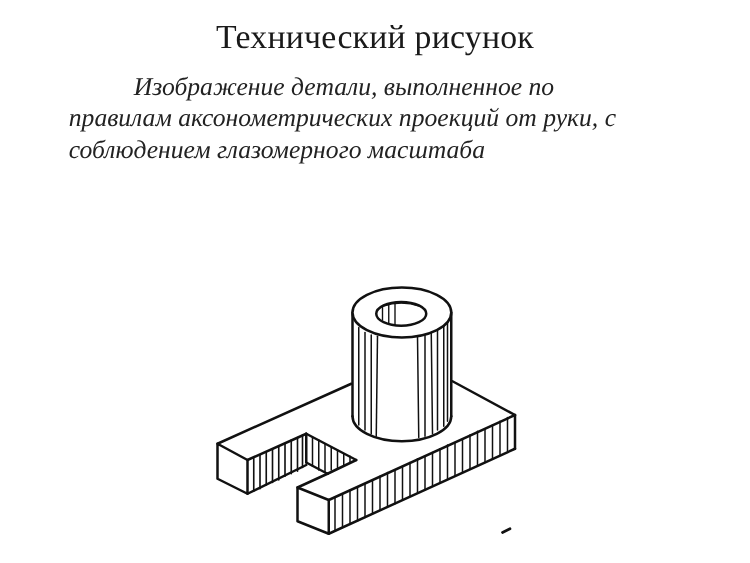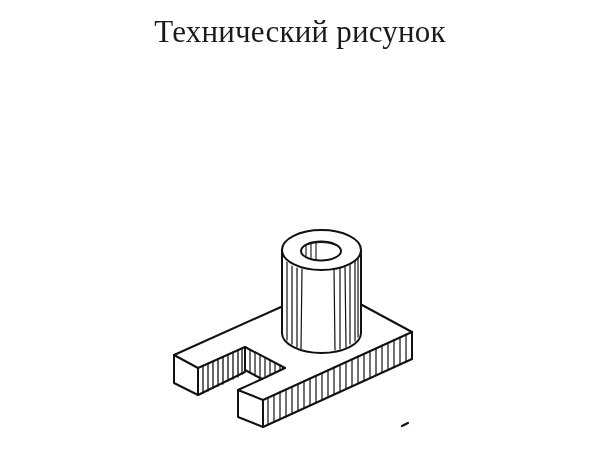--- a/index.html
+++ b/index.html
@@ -21,21 +21,21 @@
       width: 600px; height: 450px;
       background: #ffffff;
     }
     .title {
       position: absolute;
       left: 0;
       top: 14px;
       width: 600px;
       text-align: center;
       font-family: "Liberation Serif", "DejaVu Serif", serif;
-      font-size: 31px;
+      font-size: 27px;
       color: #1a1a1a;
       letter-spacing: 0.2px;
     }
     .definition {
       position: absolute;
       left: 55px;
       top: 58px;
       width: 500px;
       font-family: "Liberation Serif", "DejaVu Serif", serif;
       font-style: italic;
@@ -58,20 +58,25 @@
       height: 450px;
     }
   </style>
 </head>
 <body>
 
 <div class="slide">
 
   <div class="title">Технический рисунок</div>
 
+  <div class="definition">
+    <span class="line indent">Изображение детали, выполненное по</span>
+    <span class="line">правилам аксонометрических проекций от руки, с</span>
+    <span class="line">соблюдением глазомерного масштаба</span>
+  </div>
 
   <svg class="drawing" viewBox="0 0 600 450" fill="none" stroke="#111" stroke-width="2" stroke-linejoin="round" stroke-linecap="round">
 
     <g>
 
       <path d="M174,355 L281,307"></path>
 
       <path d="M362,305 L412,332"></path>
 
       <path d="M412,332 L412,359"></path>

